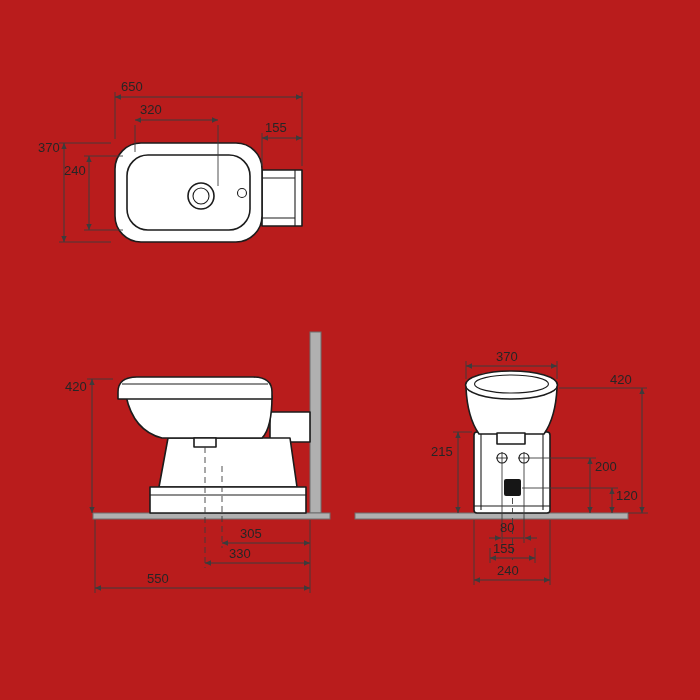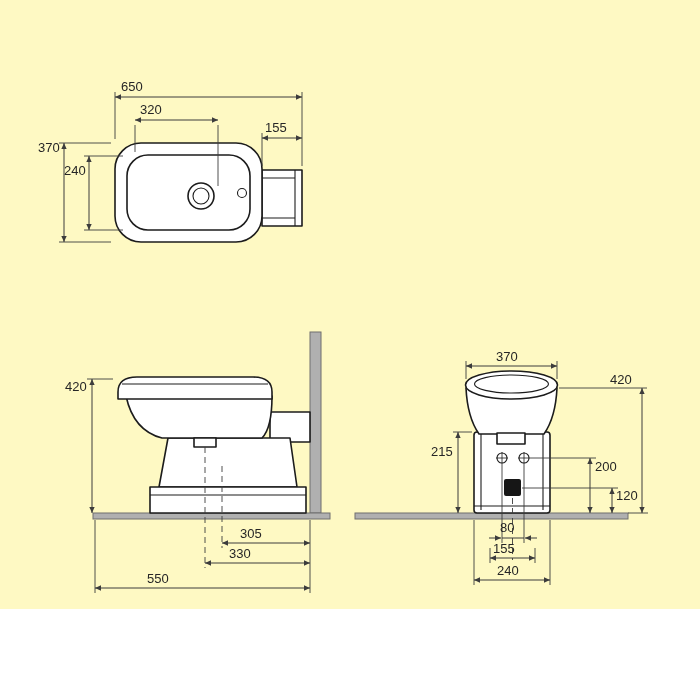--- a/index.html
+++ b/index.html
@@ -1,16 +1,16 @@
 <!DOCTYPE html>
 <html><head>
 <meta charset="utf-8">
 <style>
   html,body{margin:0;padding:0;background:#ffffff;}
-  .stage{width:700px;height:609px;background:#fef9c3;font-family:"Liberation Sans",sans-serif;overflow:hidden;}
+  .stage{width:700px;height:700px;background:#b91c1c;font-family:"Liberation Sans",sans-serif;overflow:hidden;}
   svg{display:block;}
   .obj{fill:#ffffff;stroke:#1c1c1c;stroke-width:1.6;stroke-linejoin:round;}
   .det{fill:none;stroke:#1c1c1c;stroke-width:1.1;}
   .thin{fill:none;stroke:#1c1c1c;stroke-width:0.8;}
   .surf{fill:#b0b0b0;stroke:#6f6f6f;stroke-width:1;}
   .dim{stroke:#3c3c3c;stroke-width:1;fill:none;}
   .ext{stroke:#3c3c3c;stroke-width:0.9;fill:none;}
   .dash{stroke:#3c3c3c;stroke-width:0.9;stroke-dasharray:6 4;fill:none;}
   .lbl{font-family:"Liberation Sans",sans-serif;font-size:13px;fill:#262626;}
 </style>

